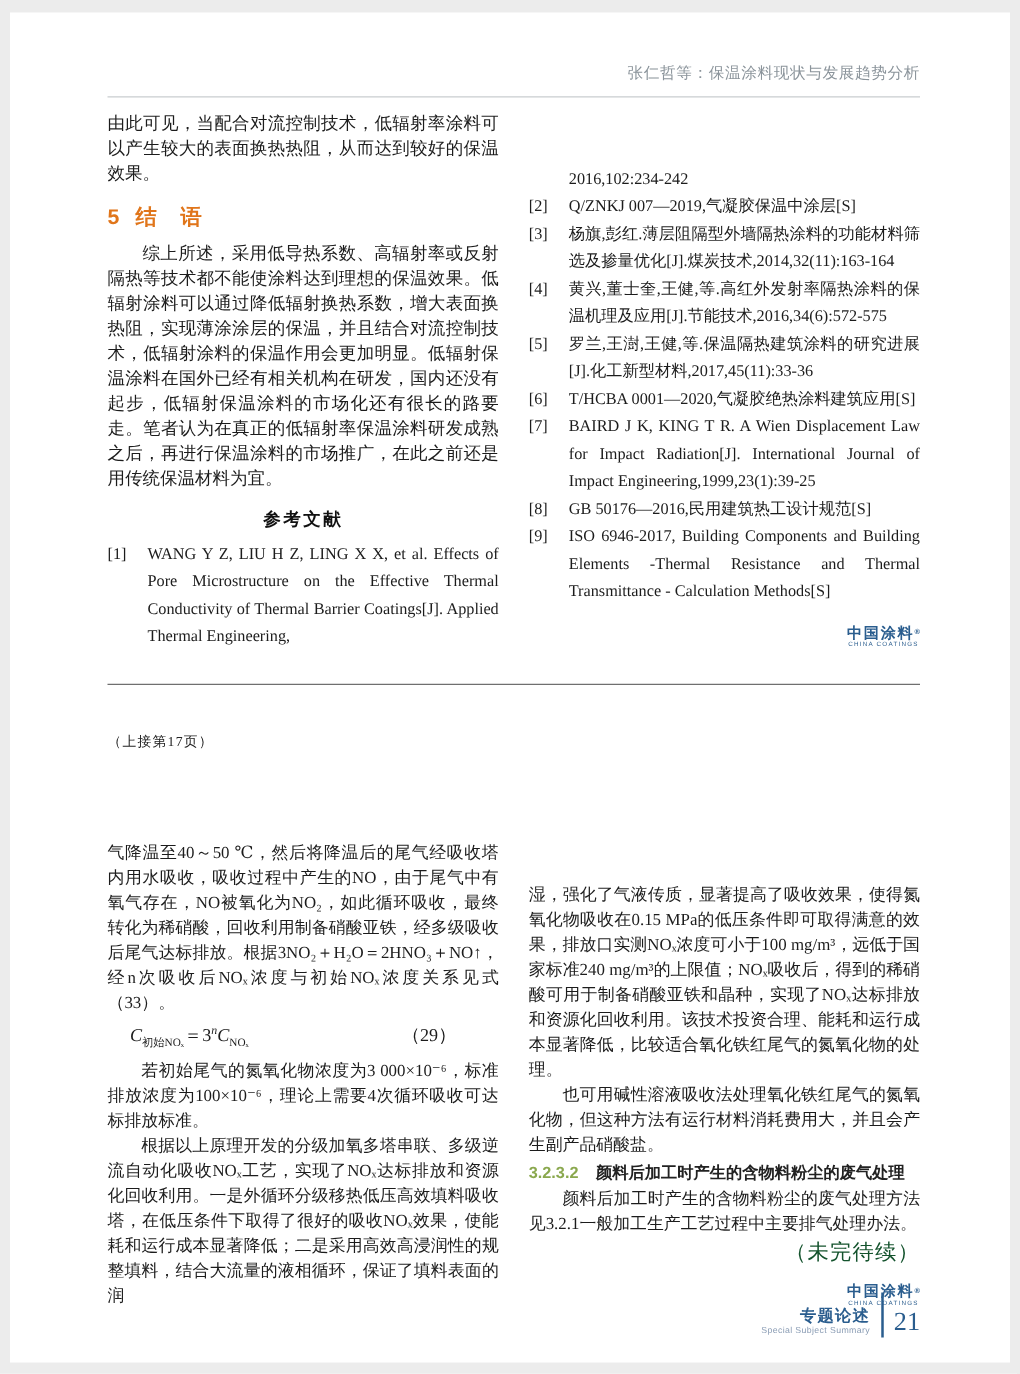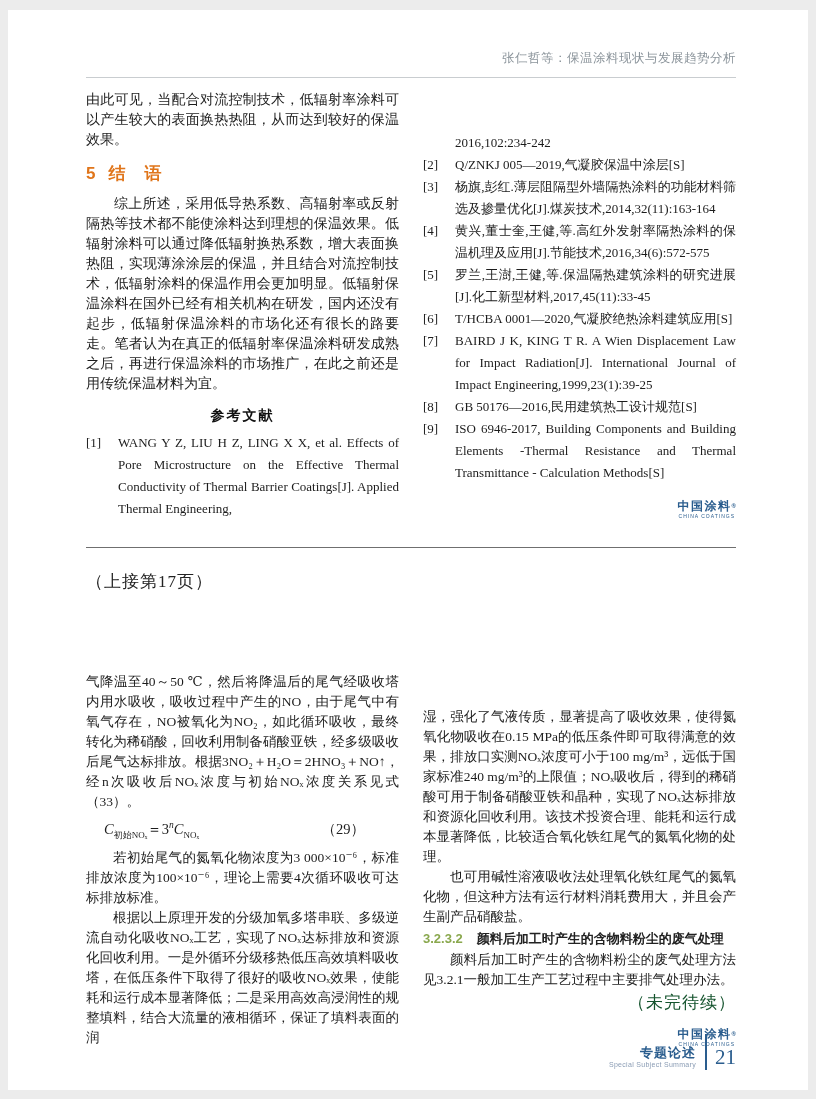--- a/index.html
+++ b/index.html
@@ -65,22 +65,22 @@
   .brand-en{
     font-family:"Liberation Sans","DejaVu Sans",sans-serif;
     font-size:5px;color:#2a5d8e;letter-spacing:1px;line-height:7px;
   }
   
   .mid-divider{
     position:absolute;top:537px;left:78px;right:72px;
     border-top:1px solid #6f6f6f;
   }
   .continuation-note{
-    position:absolute;top:560px;left:78px;
-    font-size:17px;color:#222;letter-spacing:1px;
+    position:absolute;top:576px;left:78px;
+    font-size:11px;color:#222;letter-spacing:1px;
   }
   
   .formula{
     display:flex;justify-content:space-between;align-items:baseline;
     font-size:14.5px;line-height:26px;padding-left:18px;
   }
   .f-var{font-style:italic;}
   .formula sub{font-size:9px;}
   .formula sup{font-size:9.5px;font-style:italic;}
   .f-num{margin-right:34px;}
@@ -137,33 +137,33 @@
       </div>
     </div>
 
     <div class="col">
       <div class="ref">
         <span class="ref-label"></span>
         <span class="ref-text">2016,102:234-242</span>
       </div>
       <div class="ref">
         <span class="ref-label">[2]</span>
-        <span class="ref-text">Q/ZNKJ 005—2019,气凝胶保温中涂层[S]</span>
+        <span class="ref-text">Q/ZNKJ 007—2019,气凝胶保温中涂层[S]</span>
       </div>
       <div class="ref">
         <span class="ref-label">[3]</span>
         <span class="ref-text">杨旗,彭红.薄层阻隔型外墙隔热涂料的功能材料筛选及掺量优化[J].煤炭技术,2014,32(11):163-164</span>
       </div>
       <div class="ref">
         <span class="ref-label">[4]</span>
         <span class="ref-text">黄兴,董士奎,王健,等.高红外发射率隔热涂料的保温机理及应用[J].节能技术,2016,34(6):572-575</span>
       </div>
       <div class="ref">
         <span class="ref-label">[5]</span>
-        <span class="ref-text">罗兰,王澍,王健,等.保温隔热建筑涂料的研究进展[J].化工新型材料,2017,45(11):33-45</span>
+        <span class="ref-text">罗兰,王澍,王健,等.保温隔热建筑涂料的研究进展[J].化工新型材料,2017,45(11):33-36</span>
       </div>
       <div class="ref">
         <span class="ref-label">[6]</span>
         <span class="ref-text">T/HCBA 0001—2020,气凝胶绝热涂料建筑应用[S]</span>
       </div>
       <div class="ref">
         <span class="ref-label">[7]</span>
         <span class="ref-text">BAIRD J K, KING T R. A Wien Displacement Law for Impact Radiation[J]. International Journal of Impact Engineering,1999,23(1):39-25</span>
       </div>
       <div class="ref">

